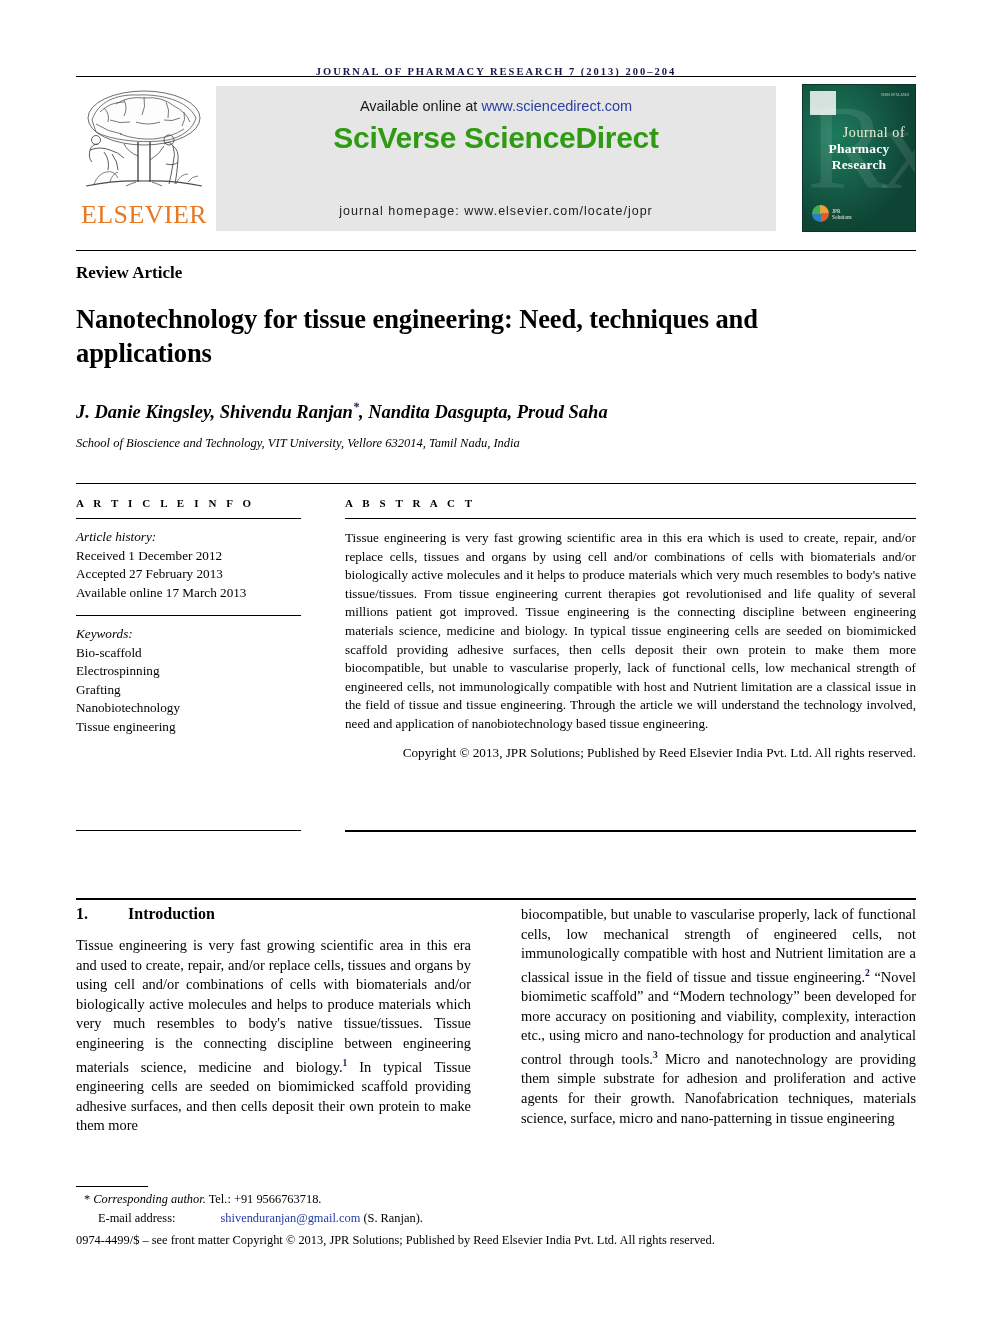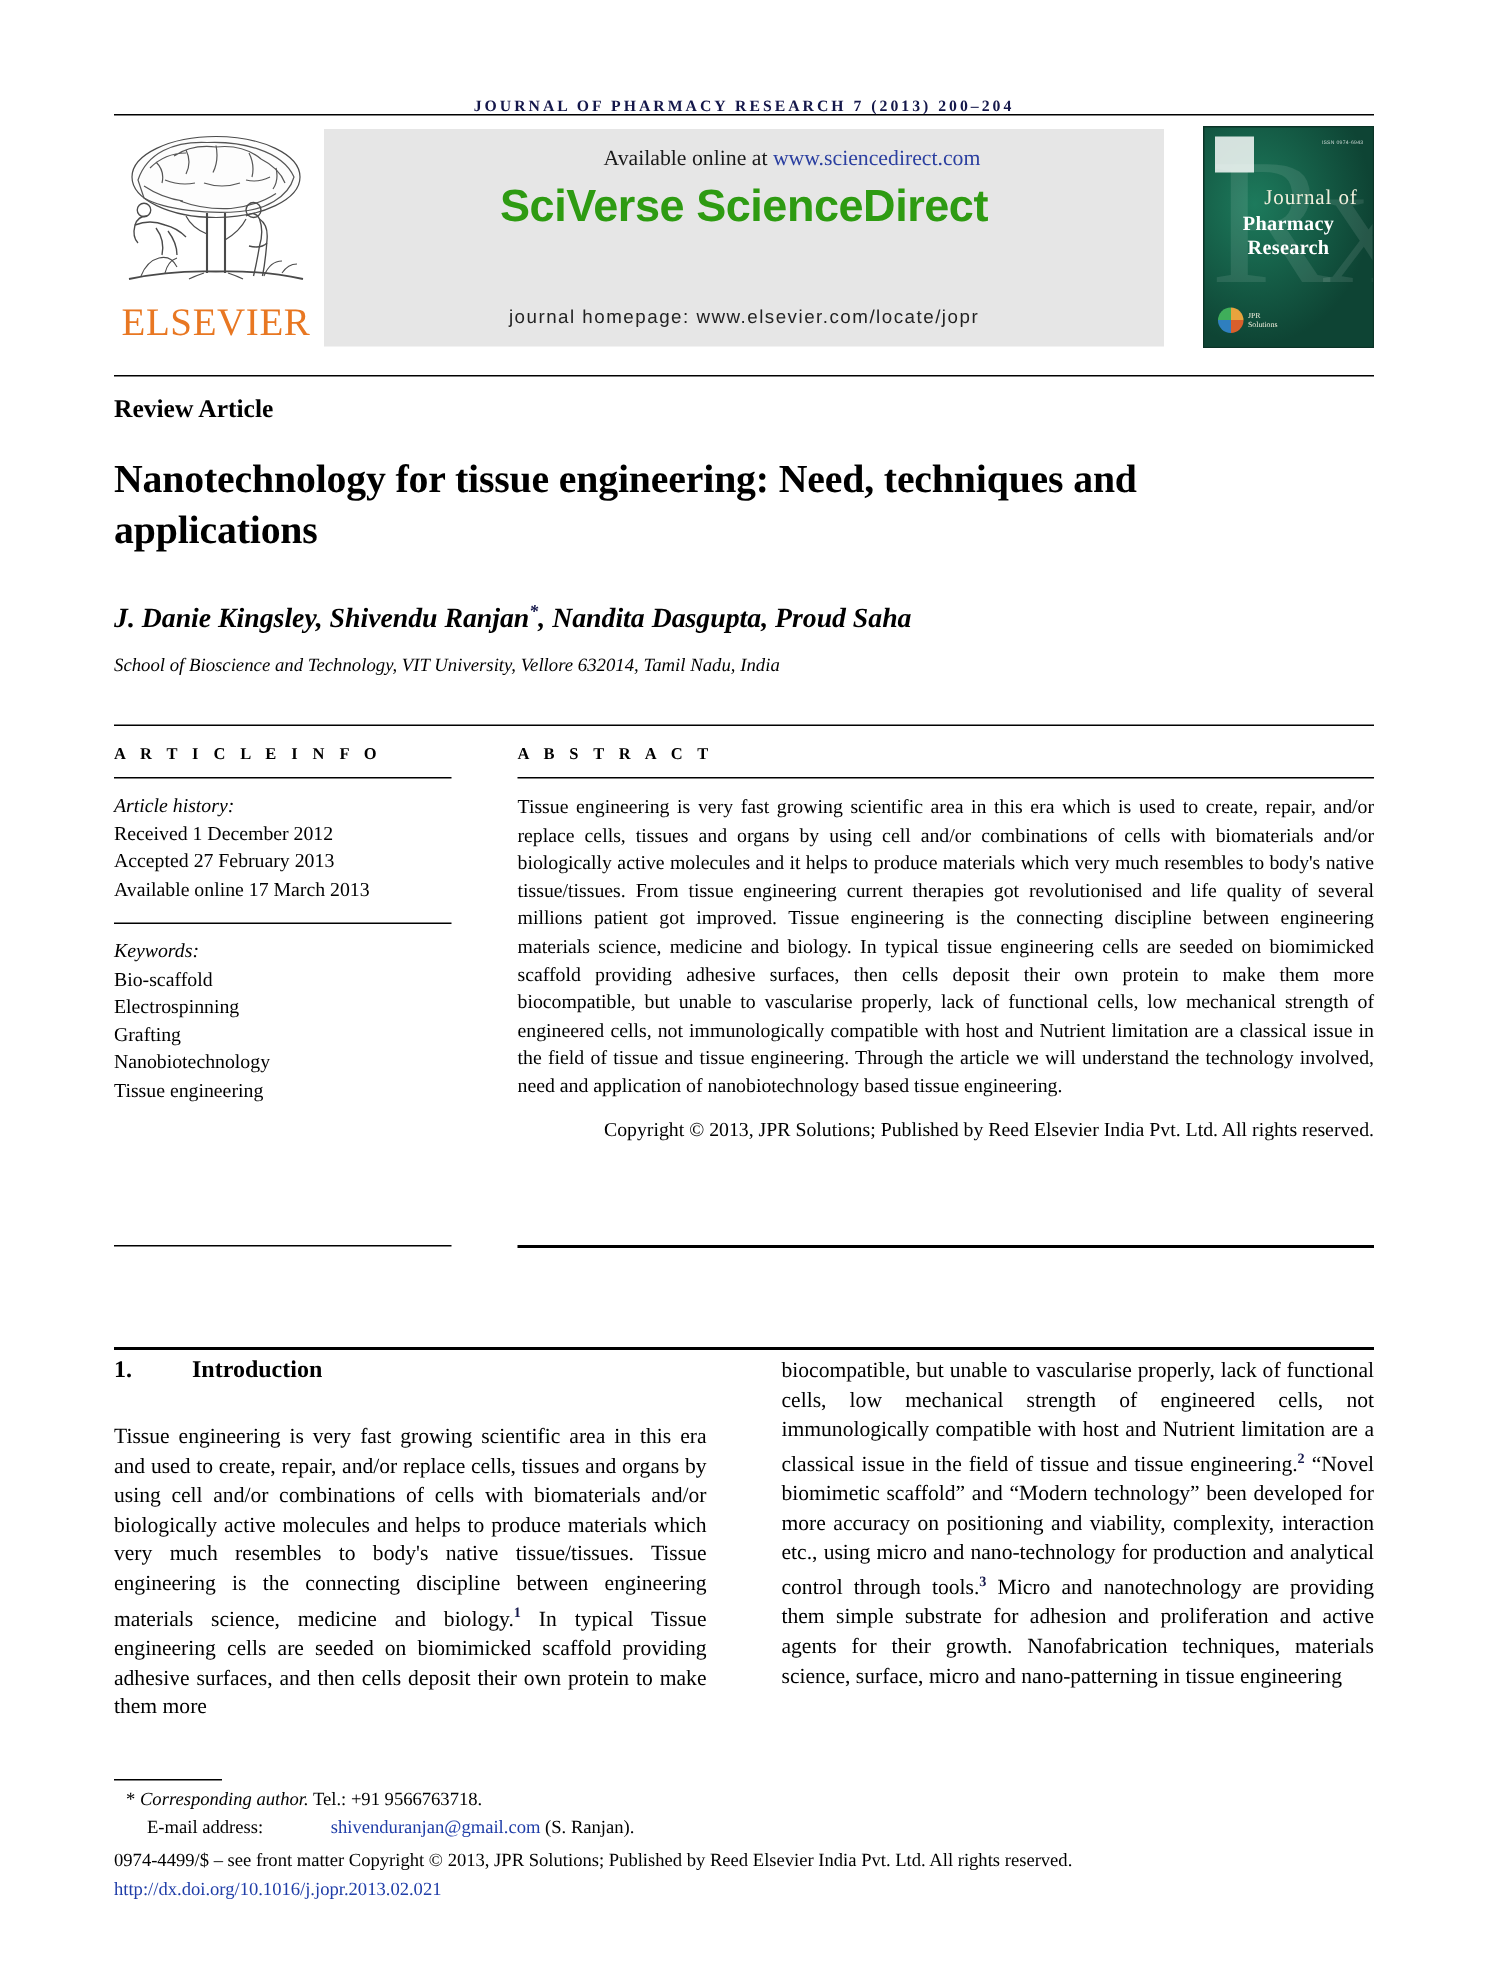--- a/index.html
+++ b/index.html
@@ -87,24 +87,23 @@
     width: 560px;
     height: 145px;
     background: #e6e6e6;
   }
   .sd-avail {
     position: absolute;
     top: 12px;
     left: 0;
     width: 100%;
     text-align: center;
-    font-family: Liberation Serif, serif;
+    font-family: Liberation Sans, sans-serif;
     font-size: 14.5px;
     color: #1a1a1a;
-    margin-left: 32px;
   }
   .sd-avail .url { color: #2b3fa0; }
   .sd-logo {
     position: absolute;
     top: 35px;
     left: 0;
     width: 100%;
     text-align: center;
     font-family: "Liberation Sans", sans-serif;
     font-weight: bold;
@@ -356,21 +355,21 @@
   .col-right {
     position: absolute;
     top: 905px;
     left: 521px;
     width: 395px;
   }
   .h1 {
     font-family: "Liberation Serif", serif;
     font-weight: bold;
     font-size: 16px;
-    margin-bottom: 26px;
+    margin-bottom: 13px;
   }
   .h1 .num { display: inline-block; width: 52px; }
   .body-text {
     font-family: "Liberation Serif", serif;
     font-size: 14.4px;
     line-height: 19.6px;
     text-align: justify;
   }
   .body-text sup { font-size: 9.5px; color: #14174a; font-weight: bold; vertical-align: super; }
 
@@ -515,16 +514,15 @@
 
   <div class="col-right">
     <div class="body-text"><span>biocompatible, but unable to vascularise properly, lack of functional cells, low mechanical strength of engineered cells, not immunologically compatible with host and Nutrient limitation are a classical issue in the field of tissue and tissue engineering.</span><sup>2</sup><span> “Novel biomimetic scaffold” and “Modern technology” been developed for more accuracy on positioning and viability, complexity, interaction etc., using micro and nano-technology for production and analytical control through tools.</span><sup>3</sup><span> Micro and nanotechnology are providing them simple substrate for adhesion and proliferation and active agents for their growth. Nanofabrication techniques, materials science, surface, micro and nano-patterning in tissue engineering</span></div>
   </div>
 
   <div class="foot-rule"></div>
   <div class="footer">
     <div class="indent1"><span>*</span> <span class="ital">Corresponding author.</span><span> Tel.: +91 9566763718.</span></div>
     <div class="indent2"><span>E-mail address: </span><span class="link">shivenduranjan@gmail.com</span><span> (S. Ranjan).</span></div>
     <div class="foot-copy">0974-4499/$ – see front matter Copyright © 2013, JPR Solutions; Published by Reed Elsevier India Pvt. Ltd. All rights reserved.</div>
-    <div class="foot-doi">http://dx.doi.org/10.1016/j.jopr.2013.02.021</div>
   </div>
 
 </div>
 
 </body></html>

